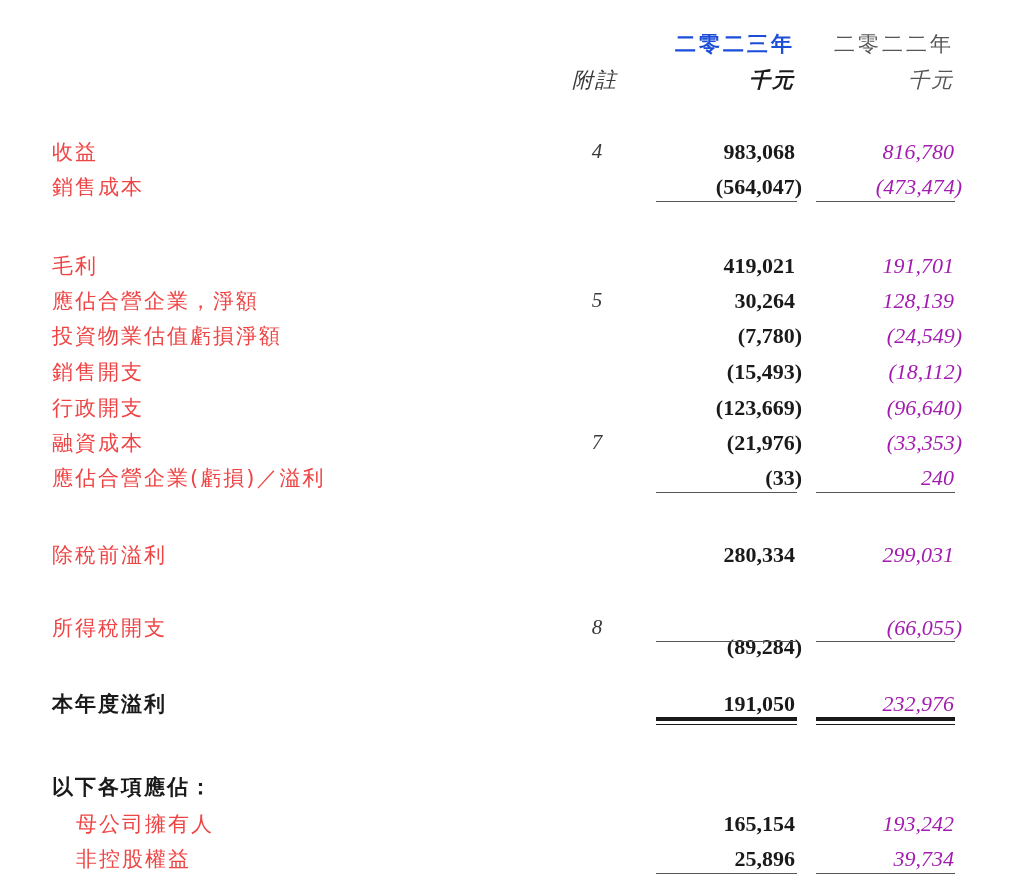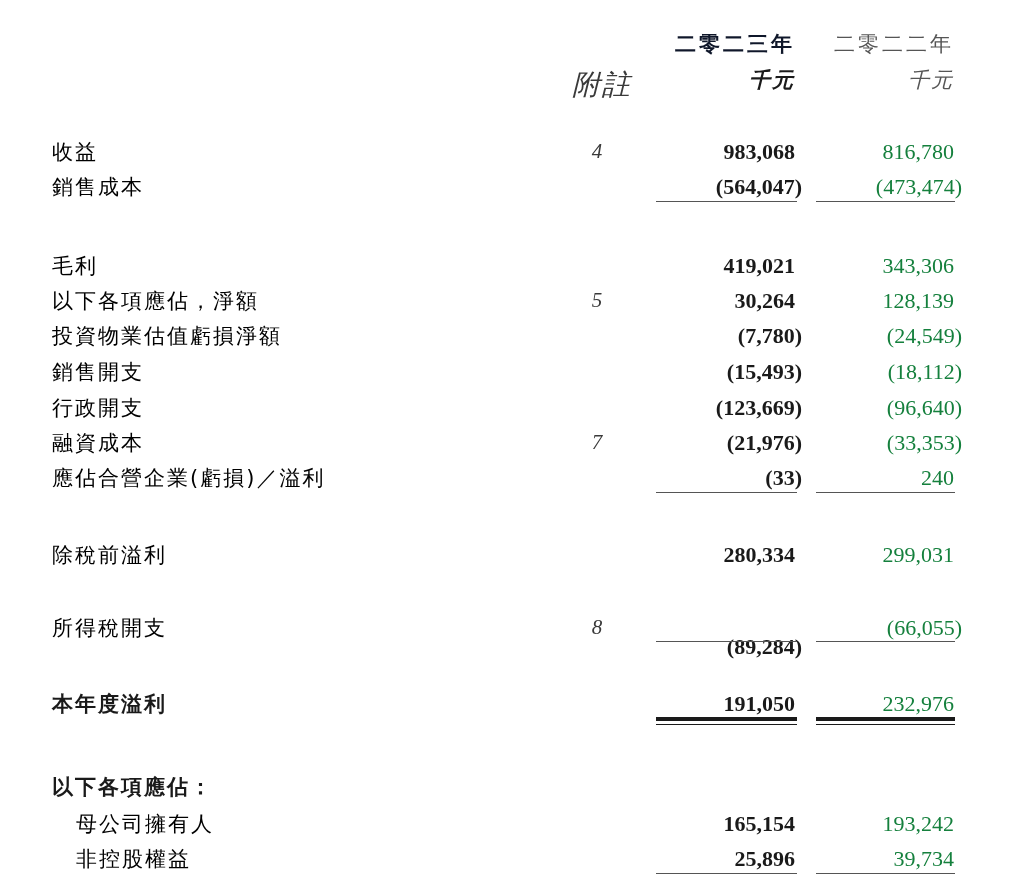--- a/index.html
+++ b/index.html
@@ -2,63 +2,63 @@
 <html><head>
 <meta charset="utf-8">
 <style>
   html, body { margin: 0; padding: 0; background: #ffffff; }
   body {
     width: 1024px; height: 881px; position: relative; overflow: hidden;
     color: #231f20;
     font-family: "DejaVu Sans", sans-serif;
   }
   .abs { position: absolute; white-space: nowrap; }
-  .label { font-family: "DejaVu Sans", sans-serif; font-size: 21px; color: #000000; letter-spacing: 2px; left: 52px; }
+  .label { font-family: "DejaVu Sans", sans-serif; font-size: 21px; color: #ef4444; letter-spacing: 2px; left: 52px; }
   .label.bold { font-weight: bold; color: #1a1a1a; }
   .label.sub { left: 76px; }
   .note { font-family: "Liberation Serif", serif; font-style: italic; font-size: 21px; color: #3a3a3a; width: 40px; text-align: center; left: 577px; }
   .num { font-family: "Liberation Serif", serif; font-size: 22px; text-align: left; }
   .c23 { right: 229px; font-weight: bold; color: #1a1a1a; }
-  .c22 { right: 70px; color: #15803d; }
+  .c22 { right: 70px; color: #a21caf; font-style: italic; }
   .c23.neg { right: 222px; }
   .c22.neg { right: 62px; }
   .c23.pos { right: 229px; }
   .c22.pos { right: 70px; }
   .hdr { font-size: 21px; letter-spacing: 3px; }
   .rule { position: absolute; height: 1px; background: #555; }
   .rule.a { left: 656px; width: 141px; }
   .rule.b { left: 816px; width: 139px; }
   .dbl-thick { position: absolute; height: 4px; background: #1a1a1a; }
   .dbl-thin { position: absolute; height: 1px; background: #1a1a1a; }
 </style>
 </head>
 <body>
 
-<div class="abs hdr" style="top:30px; right:229px; font-weight:bold; color:#0f172a;">二零二三年</div>
+<div class="abs hdr" style="top:30px; right:229px; font-weight:bold; color:#1d4ed8;">二零二三年</div>
 <div class="abs hdr" style="top:30px; right:70px; color:#555;">二零二二年</div>
-<div class="abs" style="top:66px; left:572px; font-size:28px; font-style:italic; color:#3a3a3a; letter-spacing:2px;">附註</div>
+<div class="abs" style="top:66px; left:572px; font-size:21px; font-style:italic; color:#3a3a3a; letter-spacing:2px;">附註</div>
 <div class="abs" style="top:66px; right:229px; font-size:21px; font-style:italic; font-weight:bold; color:#1a1a1a; letter-spacing:2px;">千元</div>
 <div class="abs" style="top:66px; right:70px; font-size:21px; font-style:italic; color:#555; letter-spacing:2px;">千元</div>
 
 <div class="abs label" style="top:138px;">收益</div>
 <div class="abs note" style="top:139px;">4</div>
 <div class="abs num c23 pos" style="top:139px;">983,068</div>
 <div class="abs num c22 pos" style="top:139px;">816,780</div>
 
 <div class="abs label" style="top:173px;">銷售成本</div>
 <div class="abs num c23 neg" style="top:174px;">(564,047)</div>
 <div class="abs num c22 neg" style="top:174px;">(473,474)</div>
 <div class="rule a" style="top:201px;"></div>
 <div class="rule b" style="top:201px;"></div>
 
 <div class="abs label" style="top:252px;">毛利</div>
 <div class="abs num c23 pos" style="top:253px;">419,021</div>
-<div class="abs num c22 pos" style="top:253px;">343,306</div>
+<div class="abs num c22 pos" style="top:253px;">191,701</div>
 
-<div class="abs label" style="top:287px;">以下各項應佔，淨額</div>
+<div class="abs label" style="top:287px;">應佔合營企業，淨額</div>
 <div class="abs note" style="top:288px;">5</div>
 <div class="abs num c23 pos" style="top:288px;">30,264</div>
 <div class="abs num c22 pos" style="top:288px;">128,139</div>
 
 <div class="abs label" style="top:322px;">投資物業估值虧損淨額</div>
 <div class="abs num c23 neg" style="top:323px;">(7,780)</div>
 <div class="abs num c22 neg" style="top:323px;">(24,549)</div>
 
 <div class="abs label" style="top:358px;">銷售開支</div>
 <div class="abs num c23 neg" style="top:359px;">(15,493)</div>

